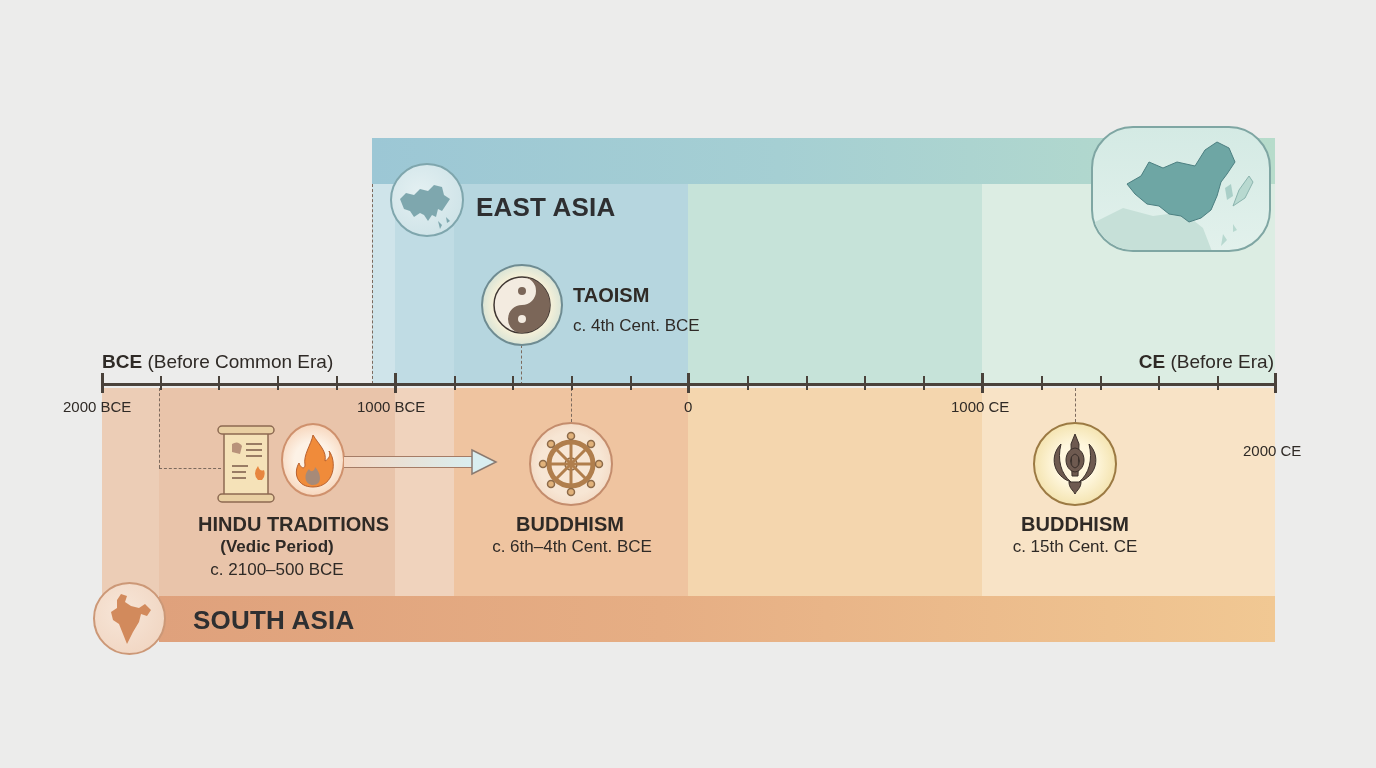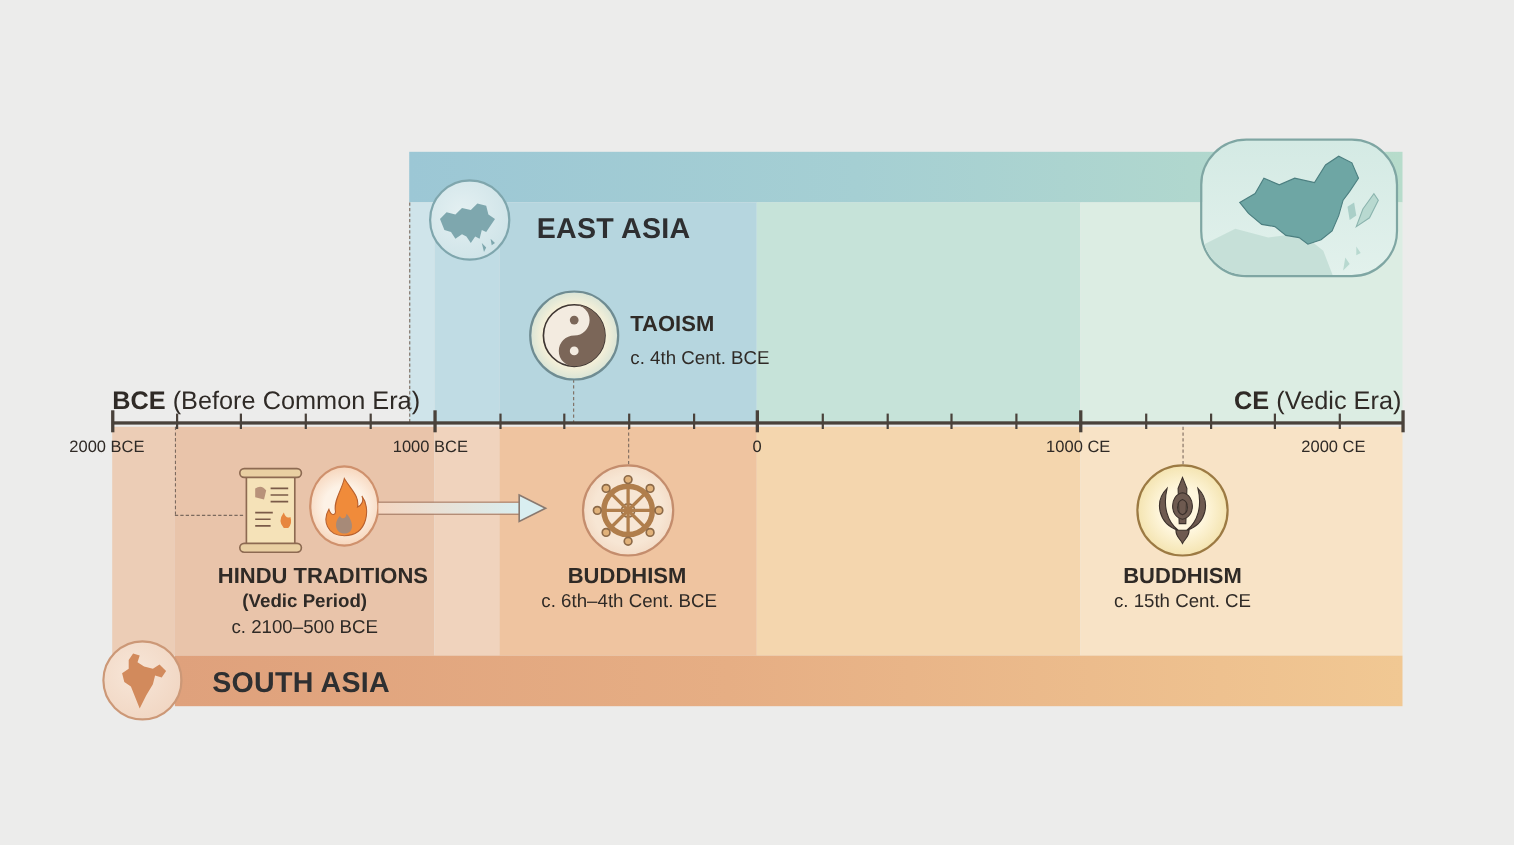--- a/index.html
+++ b/index.html
@@ -36,21 +36,21 @@
     left: 159px; top: 596px; width: 1116px; height: 46px;
     background: linear-gradient(90deg, #dfa17c 0%, #e6ae84 45%, #f1c893 100%);
   }
 
   
   .axis-line { left: 102px; top: 383px; width: 1174px; height: 3px; background: #4a423b; }
   .tick { width: 2px; background: #4a423b; }
   .tick.minor { top: 376px; height: 14px; }
   .tick.major { top: 373px; height: 20px; width: 2.5px; }
 
-  .era-label { font-size: 23px; top: 351px; color: #2f2a26; white-space: nowrap; }
+  .era-label { font-size: 19px; top: 351px; color: #2f2a26; white-space: nowrap; }
   .era-label b { font-weight: 700; }
   .tick-label { font-size: 15px; top: 398px; color: #2f2a26; white-space: nowrap; }
 
   .dashed-v { width: 0; border-left: 1.5px dashed #7c6a5e; }
   .dashed-h { height: 0; border-top: 1.5px dashed #7c6a5e; }
 
   
   .region-title { font-size: 26px; font-weight: 700; color: #2e2f31; white-space: nowrap; letter-spacing: 0.2px; }
 
   .globe {
@@ -146,36 +146,36 @@
   <div class="abs tick minor" style="left:1041px;"></div>
   <div class="abs tick minor" style="left:1100px;"></div>
   <div class="abs tick minor" style="left:1158px;"></div>
   <div class="abs tick minor" style="left:1217px;"></div>
   <div class="abs tick major" style="left:1274px;"></div>
 
   <div class="abs era-label" style="left:102px;">
     <b>BCE</b><span> (Before Common Era)</span>
   </div>
   <div class="abs era-label" style="right:102px;">
-    <b>CE</b><span> (Vedic Era)</span>
+    <b>CE</b><span> (Before Era)</span>
   </div>
 
   <div class="abs tick-label" style="left:63px;">2000 BCE</div>
   <div class="abs tick-label" style="left:357px;">1000 BCE</div>
   <div class="abs tick-label" style="left:684px;">0</div>
   <div class="abs tick-label" style="left:951px;">1000 CE</div>
-  <div class="abs tick-label" style="left:1183px;">2000 CE</div>
+  <div class="abs tick-label" style="left:1243px;margin-top:44px;">2000 CE</div>
 
   <div class="abs globe" style="left:390px; top:163px; width:74px; height:74px;">
     <svg width="74" height="74" viewBox="0 0 74 74">
       <path d="M8 34 L14 28 L22 30 L28 24 L36 26 L42 20 L50 22 L52 30 L58 34 L54 40 L50 46 L46 44 L44 52 L40 50 L36 56 L32 50 L28 48 L22 52 L18 46 L12 44 Z" fill="#7ea7ae"></path>
       <path d="M46 56 L50 60 L48 64 Z M54 52 L58 56 L55 58 Z" fill="#7ea7ae"></path>
     </svg>
   </div>
-  <div class="abs region-title" style="left:488px; top:192px;">EAST ASIA</div>
+  <div class="abs region-title" style="left:476px; top:192px;">EAST ASIA</div>
 
   <div class="abs map-oval" style="left:1091px; top:126px; width:180px; height:126px;">
     <svg width="180" height="126" viewBox="0 0 180 126">
       <path d="M0 95 L30 80 L60 88 L90 84 L110 100 L120 126 L0 126 Z" fill="#c6e0d8"></path>
       <path d="M34 56 L48 48 L56 34 L70 40 L84 34 L102 38 L112 22 L124 14 L136 20 L142 34 L134 46 L128 54 L124 68 L118 82 L108 90 L96 94 L88 88 L76 86 L66 78 L54 76 L42 66 Z" fill="#6ea6a4" stroke="#4c7f80" stroke-width="1"></path>
       <path d="M132 60 L138 56 L140 68 L134 72 Z" fill="#aacfc8"></path>
       <path d="M146 62 L156 48 L160 54 L152 70 L140 78 Z" fill="#b8d9d0" stroke="#8bb4ae" stroke-width="1"></path>
       <path d="M130 106 L134 112 L128 118 Z M140 96 L144 102 L140 104 Z" fill="#b8d9d0"></path>
     </svg>
   </div>

